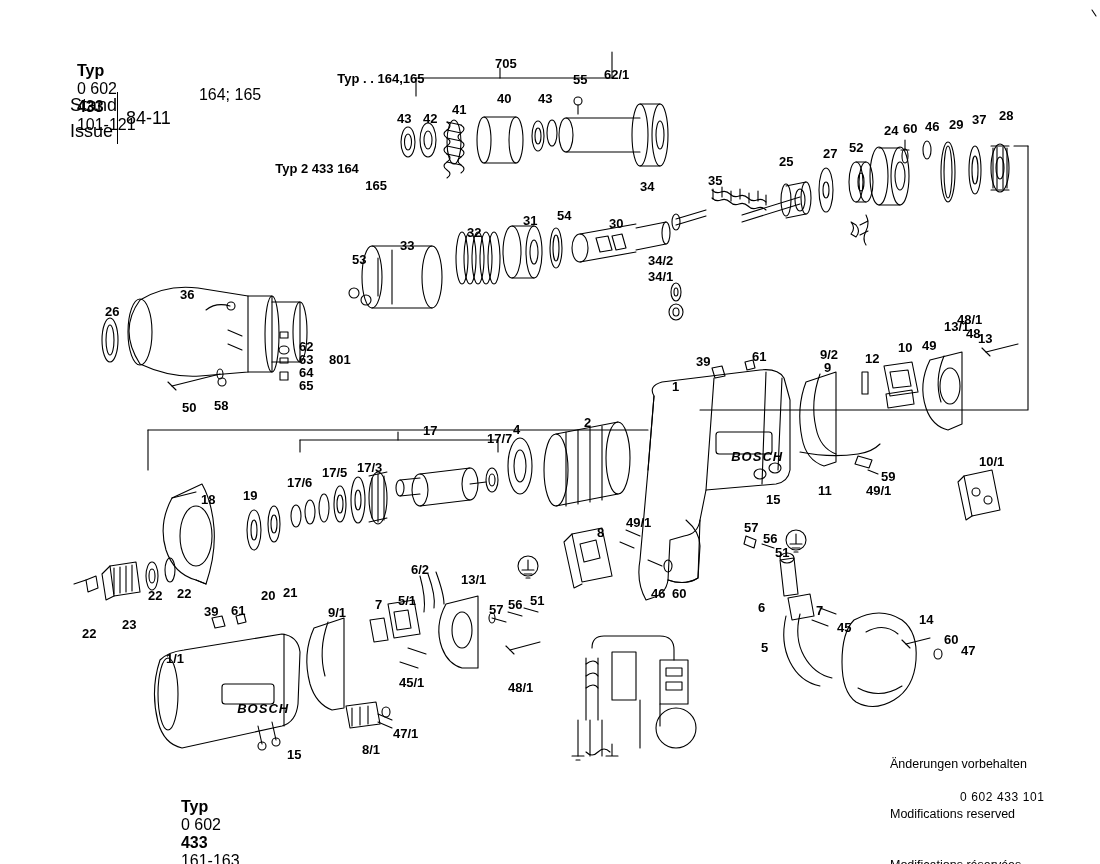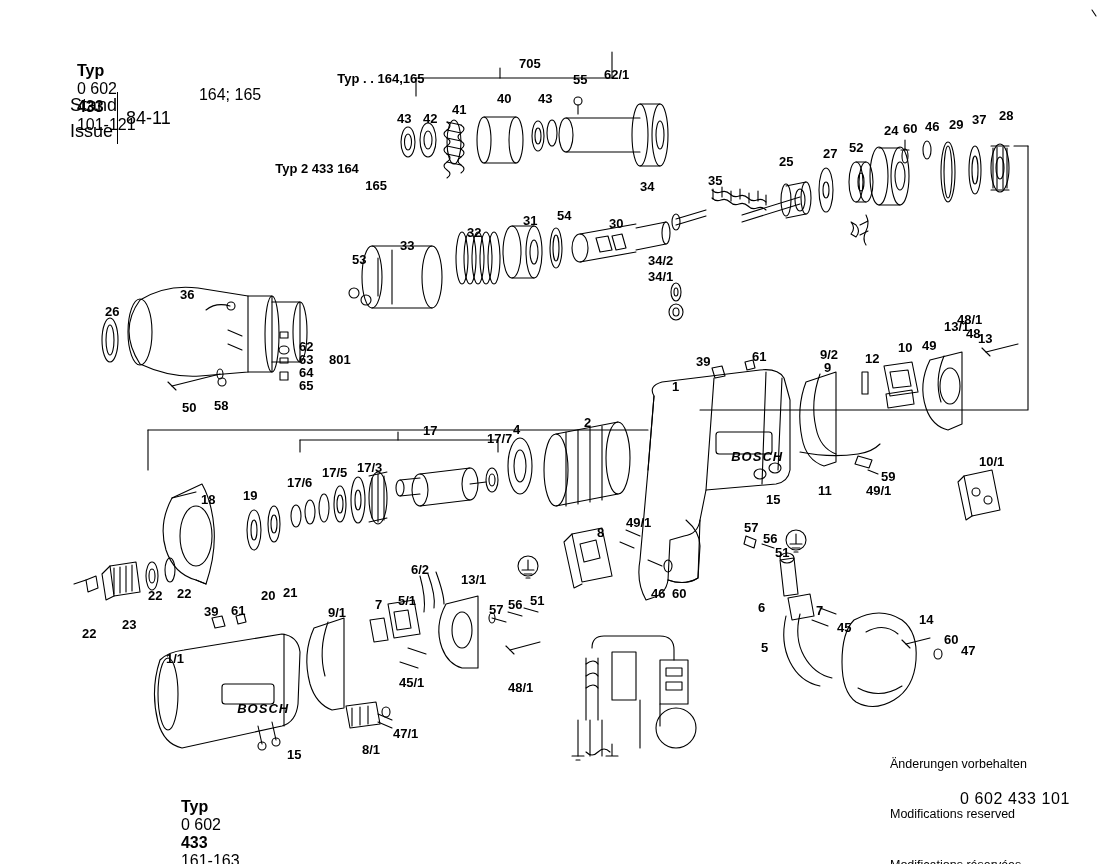--- a/index.html
+++ b/index.html
@@ -5,21 +5,21 @@
   html,body{margin:0;padding:0;background:#ffffff;}
   body{width:1100px;height:864px;position:relative;overflow:hidden;
        font-family:"Liberation Sans", sans-serif;color:#000;}
   .canvas{position:absolute;inset:0;}
   svg.art{position:absolute;left:0;top:0;width:1100px;height:864px;}
   .lbl{position:absolute;font-weight:bold;font-size:13px;line-height:1.05;white-space:pre;}
   .title{position:absolute;font-weight:bold;font-size:16px;white-space:pre;}
   .title .light{font-weight:normal;}
   .stand{position:absolute;font-size:18px;line-height:1.45;}
   .footer-note{position:absolute;font-size:12.5px;line-height:1.35;white-space:pre;}
-  .docid{position:absolute;font-size:16px;letter-spacing:.6px;}
+  .docid{position:absolute;font-size:12px;letter-spacing:.6px;}
 </style>
 </head>
 <body>
 
 <div class="canvas">
 
 <svg class="art" viewBox="0 0 1100 864">
   <g fill="none" stroke="#000" stroke-width="1.1" stroke-linejoin="round" stroke-linecap="round">
 
     <path d="M1092 10 L1096 16"></path>
@@ -403,21 +403,21 @@
 </div>
 
 <div class="lbl" style="left:722px;top:436px;font-size:13px;font-style:italic;letter-spacing:1px;">
   <span>BOSCH</span>
 </div>
 <div class="lbl" style="left:228px;top:688px;font-size:13px;font-style:italic;letter-spacing:1px;">
   <span>BOSCH</span>
 </div>
 
 <div id="callout-layer">
-      <div class="lbl" style="left: 495px; top: 57px; margin-left: 24px;">705</div>
+      <div class="lbl" style="left: 495px; top: 57px;">705</div>
       <div class="lbl" style="left: 573px; top: 73px;">55</div>
       <div class="lbl" style="left: 604px; top: 68px;">62/1</div>
       <div class="lbl" style="left: 397px; top: 112px;">43</div>
       <div class="lbl" style="left: 423px; top: 112px;">42</div>
       <div class="lbl" style="left: 452px; top: 103px;">41</div>
       <div class="lbl" style="left: 497px; top: 92px;">40</div>
       <div class="lbl" style="left: 538px; top: 92px;">43</div>
       <div class="lbl" style="left: 999px; top: 109px;">28</div>
       <div class="lbl" style="left: 972px; top: 113px;">37</div>
       <div class="lbl" style="left: 949px; top: 118px;">29</div>

